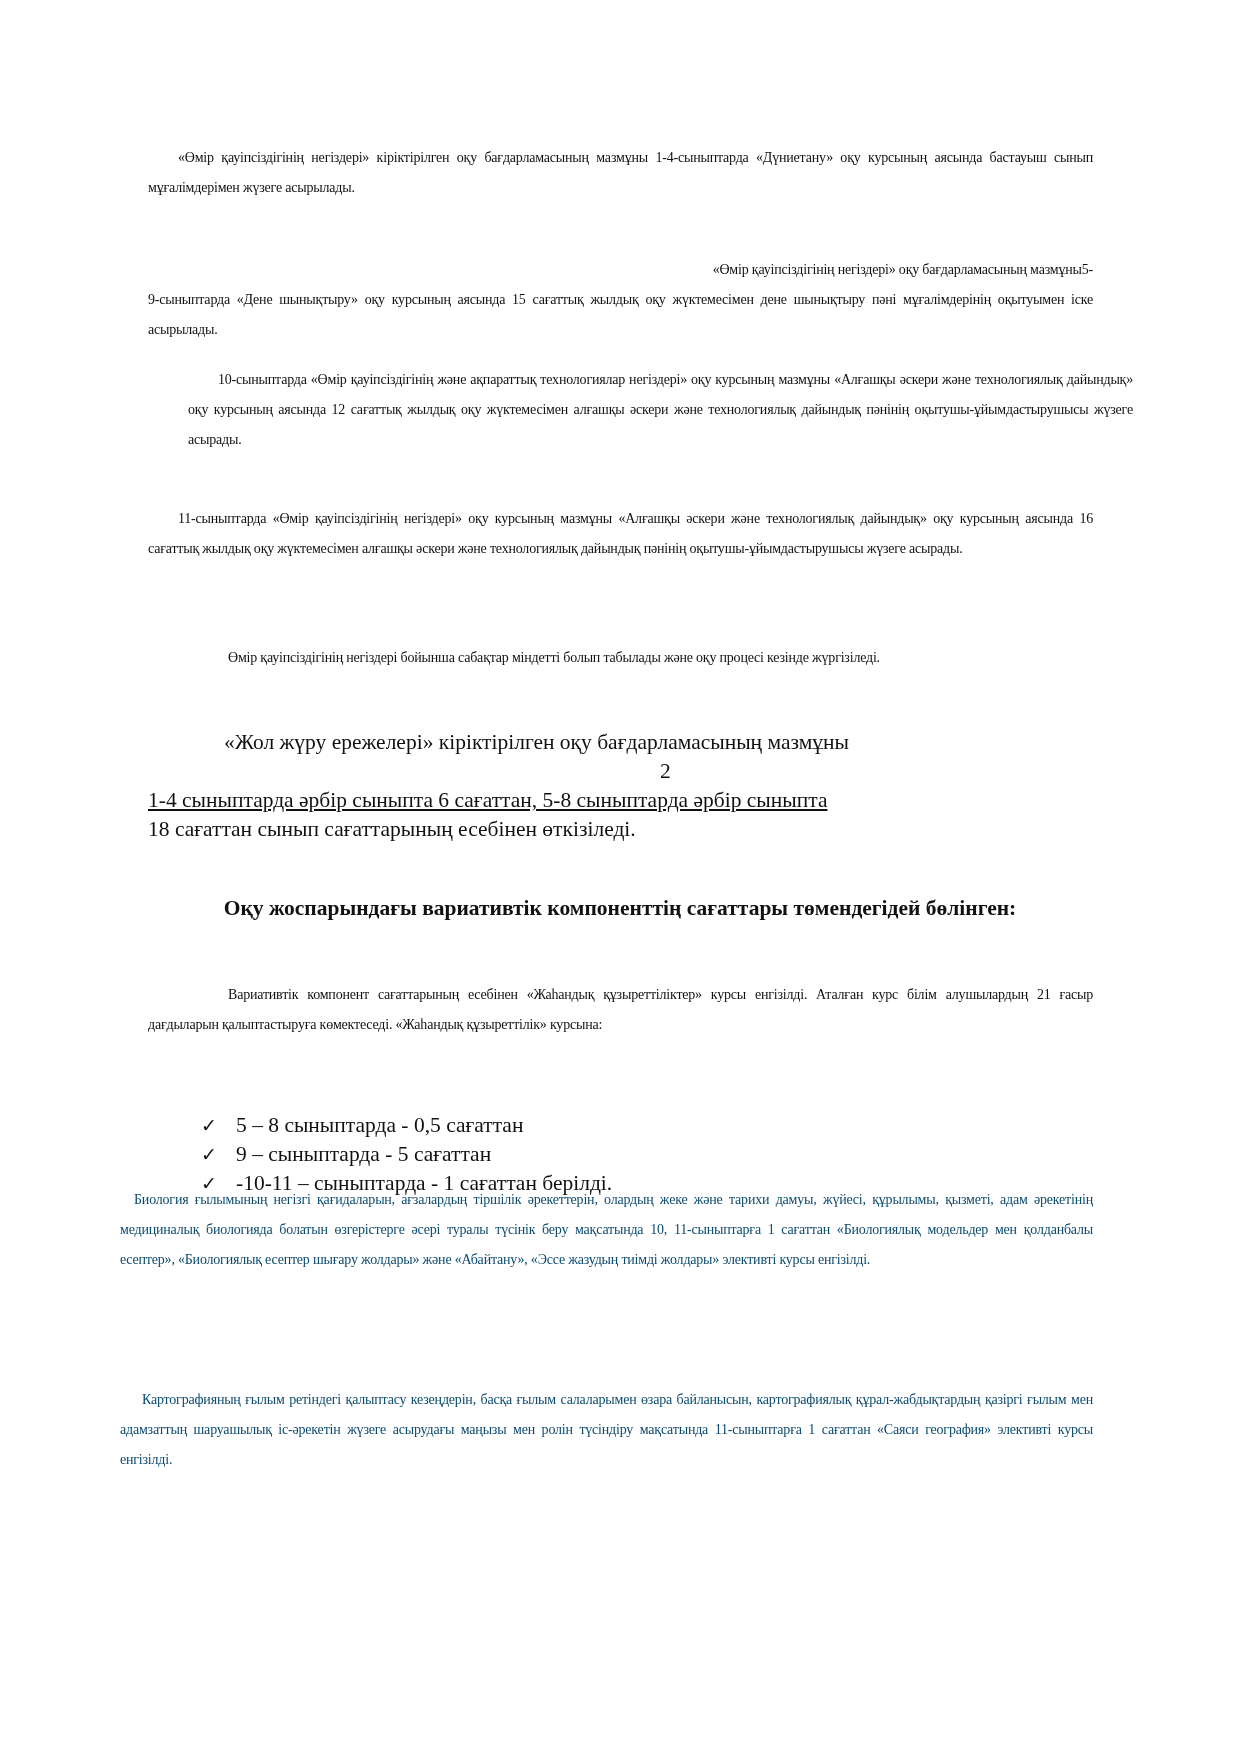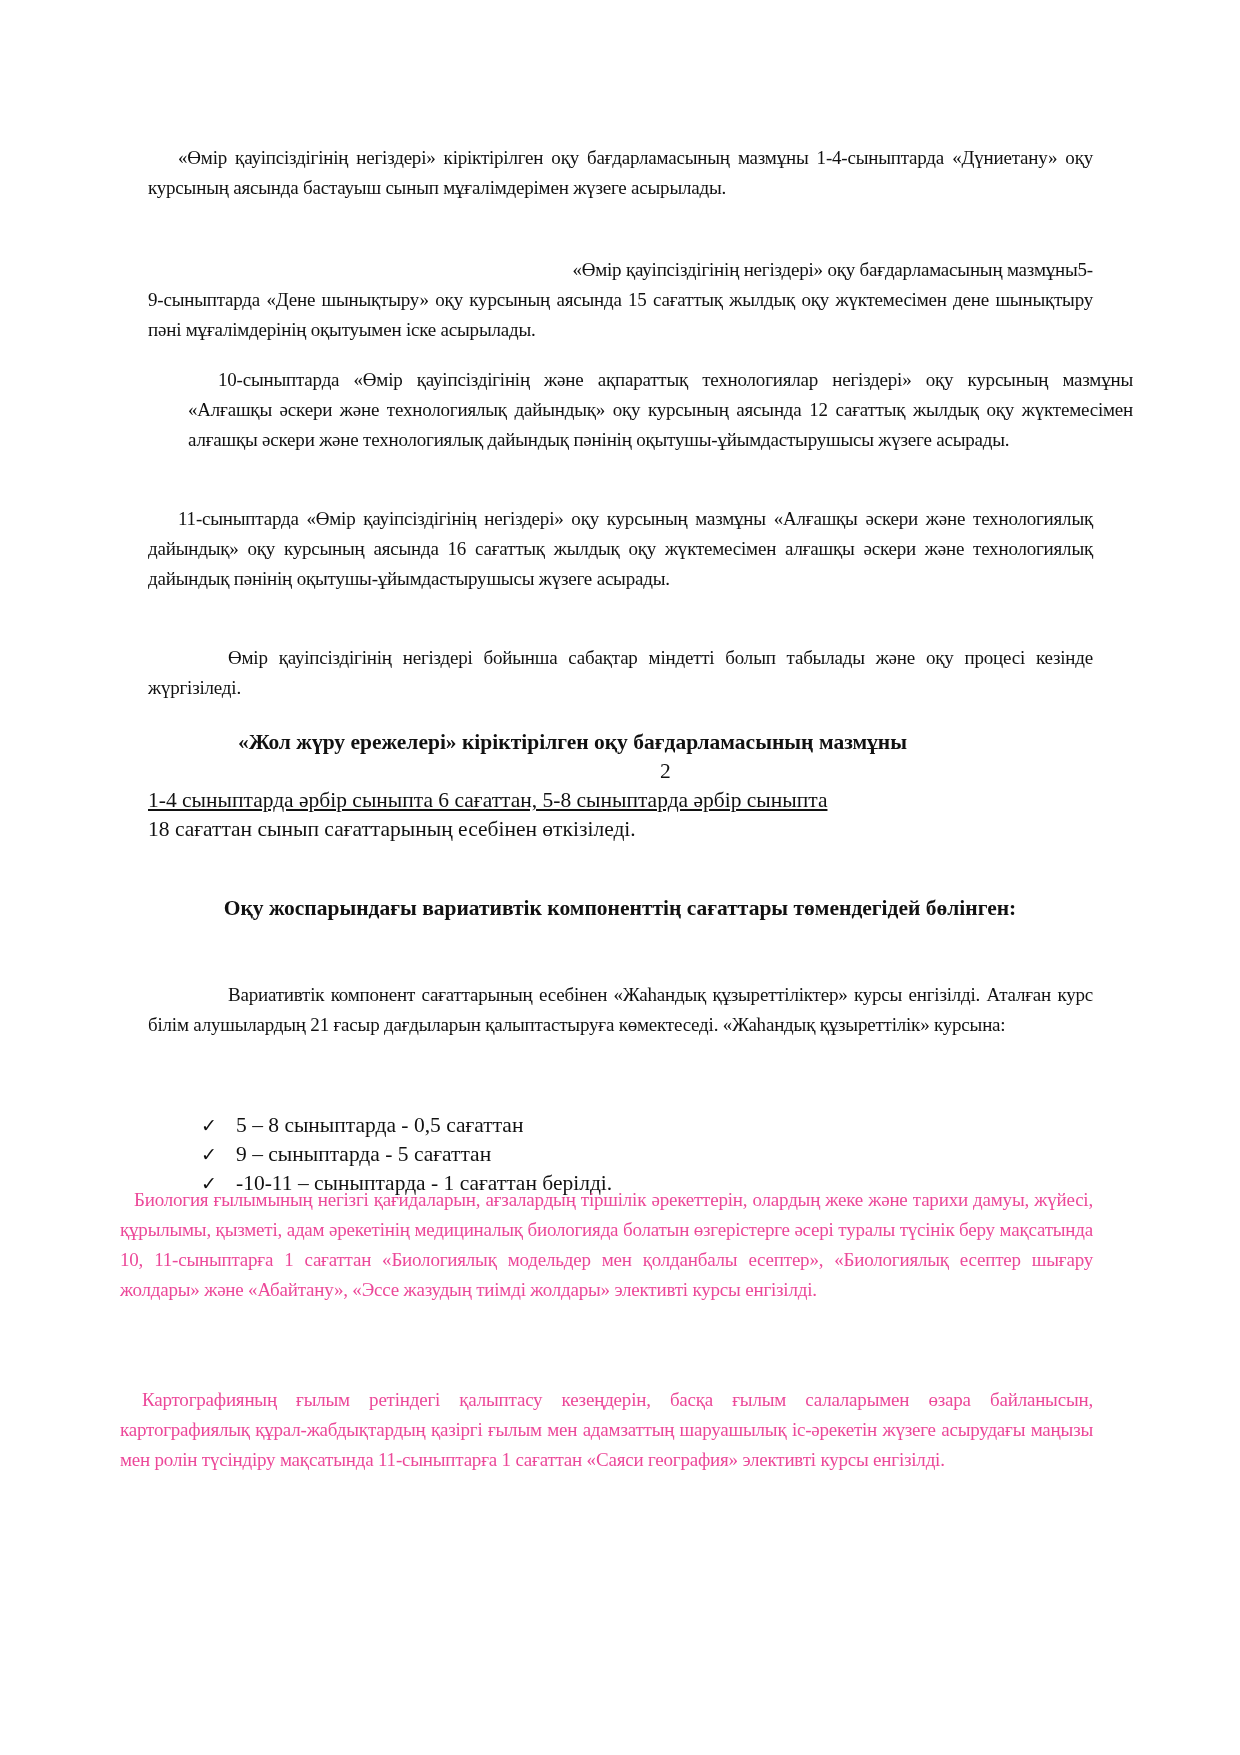--- a/index.html
+++ b/index.html
@@ -1,29 +1,29 @@
 <!DOCTYPE html>
 <html><head>
 <meta charset="utf-8">
 <style>
   html, body { margin: 0; padding: 0; background: #ffffff; }
   body { width: 1240px; height: 1755px; position: relative; overflow: hidden;
          font-family: "Liberation Serif", "DejaVu Serif", serif; color: #111; }
   .page { position: absolute; left: 0; top: 0; width: 1240px; height: 1755px; }
-  .p { position: absolute; font-size: 19px; line-height: 30px; letter-spacing: -0.2px; }
+  .p { position: absolute; font-size: 14px; line-height: 30px; letter-spacing: -0.2px; }
   .just { text-align: justify; text-align-last: left; }
   .ind { text-indent: 30px; }
   .ind2 { text-indent: 80px; }
   .line { position: absolute; font-size: 21.5px; line-height: 30px; white-space: nowrap; }
   .heading { position: absolute; left: 150px; width: 940px; text-align: center;
              font-weight: bold; font-size: 21.5px; line-height: 30px; }
   .checklist { position: absolute; left: 185px; top: 1095px; margin: 16px; padding: 0; list-style: none; }
   .checklist li { font-size: 21.5px; line-height: 29px; white-space: nowrap; }
   .check { display: inline-block; width: 35px; font-family: "DejaVu Sans", sans-serif; font-size: 19px; }
-  .gray { color: #ec4899; }
+  .gray { color: #0c4a6e; }
   .two-col { display: flex; justify-content: flex-end; }
 </style>
 </head>
 <body>
 
 <div class="page">
 
   <div class="p just ind" style="left:148px; top:143px; width:945px;">«Өмір қауіпсіздігінің негіздері» кіріктірілген оқу бағдарламасының мазмұны 1-4-сыныптарда «Дүниетану» оқу курсының аясында бастауыш сынып мұғалімдерімен жүзеге асырылады.</div>
 
   <div class="p" style="left:148px; top:255px; width:945px;">
@@ -34,21 +34,21 @@
     <div class="just">9-сыныптарда «Дене шынықтыру» оқу курсының аясында 15 сағаттық жылдық оқу жүктемесімен дене шынықтыру пәні мұғалімдерінің оқытуымен іске асырылады.</div>
   </div>
 
   <div class="p just ind" style="left:148px; top:365px; width:945px;margin-left:40px;">10-сыныптарда «Өмір қауіпсіздігінің және ақпараттық технологиялар негіздері» оқу курсының мазмұны «Алғашқы әскери және технологиялық дайындық» оқу курсының аясында 12 сағаттық жылдық оқу жүктемесімен алғашқы әскери және технологиялық дайындық пәнінің оқытушы-ұйымдастырушысы жүзеге асырады.</div>
 
   <div class="p just ind" style="left:148px; top:504px; width:945px;">11-сыныптарда «Өмір қауіпсіздігінің негіздері» оқу курсының мазмұны «Алғашқы әскери және технологиялық дайындық» оқу курсының аясында 16 сағаттық жылдық оқу жүктемесімен алғашқы әскери және технологиялық дайындық пәнінің оқытушы-ұйымдастырушысы жүзеге асырады.</div>
 
   <div class="p just ind2" style="left:148px; top:643px; width:945px;">Өмір қауіпсіздігінің негіздері бойынша сабақтар міндетті болып табылады және оқу процесі кезінде жүргізіледі.</div>
 
   <div>
-    <div class="line" style="left:238px; top:727px;font-weight:bold;">«Жол жүру ережелері» кіріктірілген оқу бағдарламасының мазмұны</div>
+    <div class="line" style="left:224px; top:727px;">«Жол жүру ережелері» кіріктірілген оқу бағдарламасының мазмұны</div>
     <div class="line" style="left:660px; top:756px;">2</div>
     <div class="line" style="left:148px; top:785px;text-decoration:underline;">1-4 сыныптарда әрбір сыныпта 6 сағаттан, 5-8 сыныптарда әрбір сыныпта</div>
     <div class="line" style="left:148px; top:814px;">18 сағаттан сынып сағаттарының есебінен өткізіледі.</div>
   </div>
 
   <div class="heading" style="top:893px;">Оқу жоспарындағы вариативтік компоненттің сағаттары төмендегідей бөлінген:</div>
 
   <div class="p just ind2" style="left:148px; top:980px; width:945px;">Вариативтік компонент сағаттарының есебінен «Жаһандық құзыреттіліктер» курсы енгізілді. Аталған курс білім алушылардың 21 ғасыр дағдыларын қалыптастыруға көмектеседі. «Жаһандық құзыреттілік» курсына:</div>
 
   <ul class="checklist">

